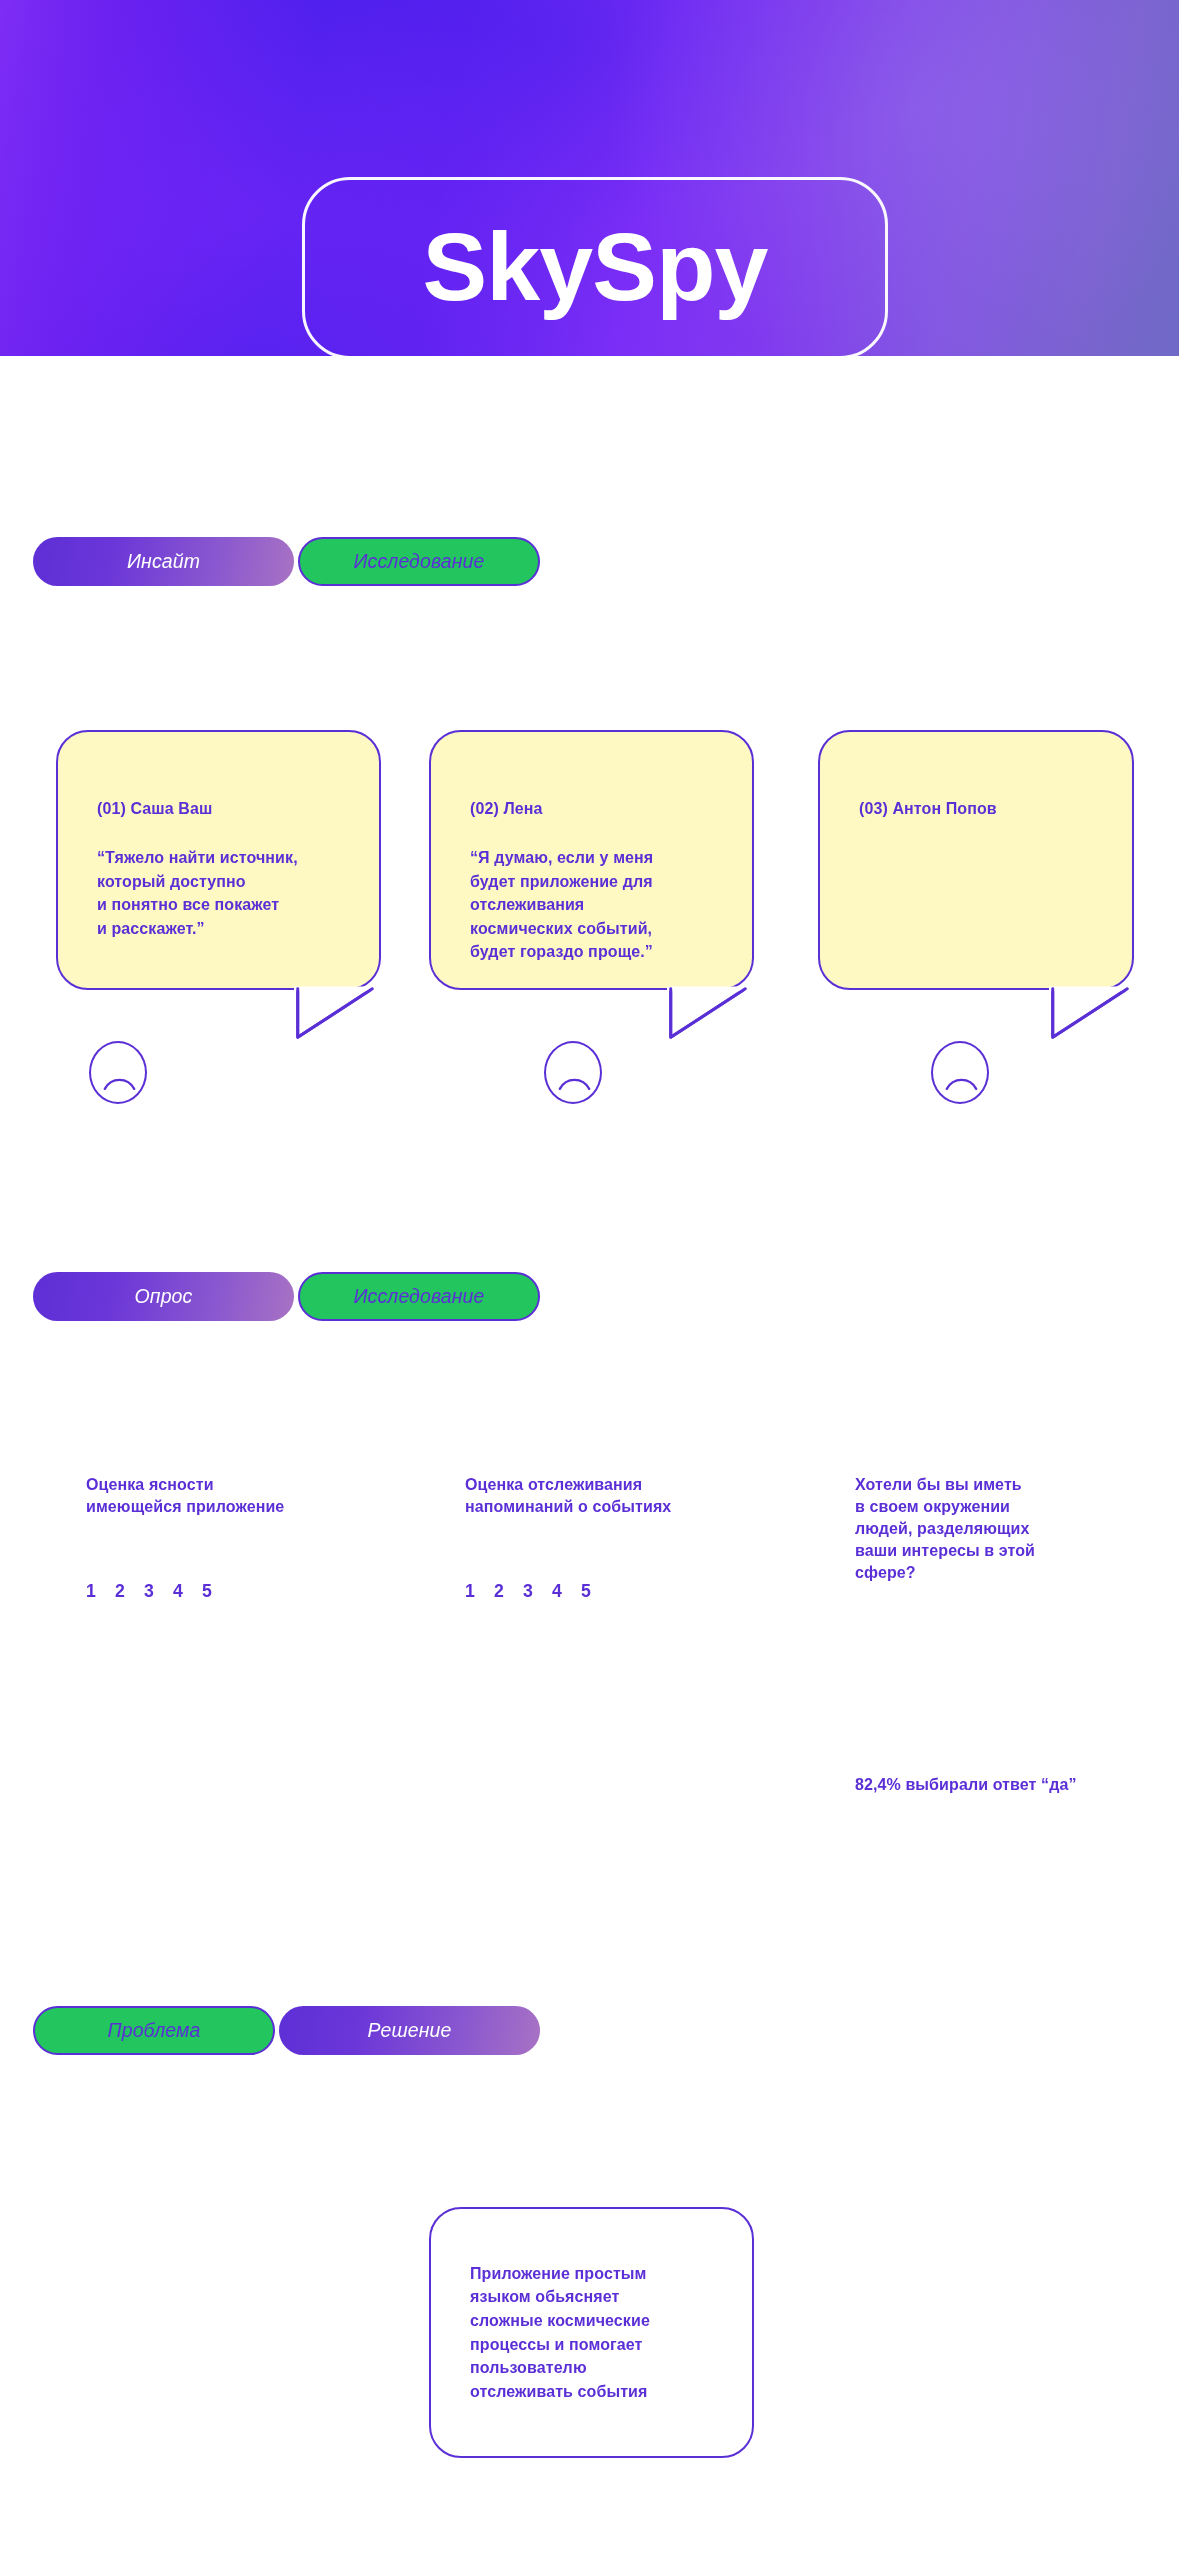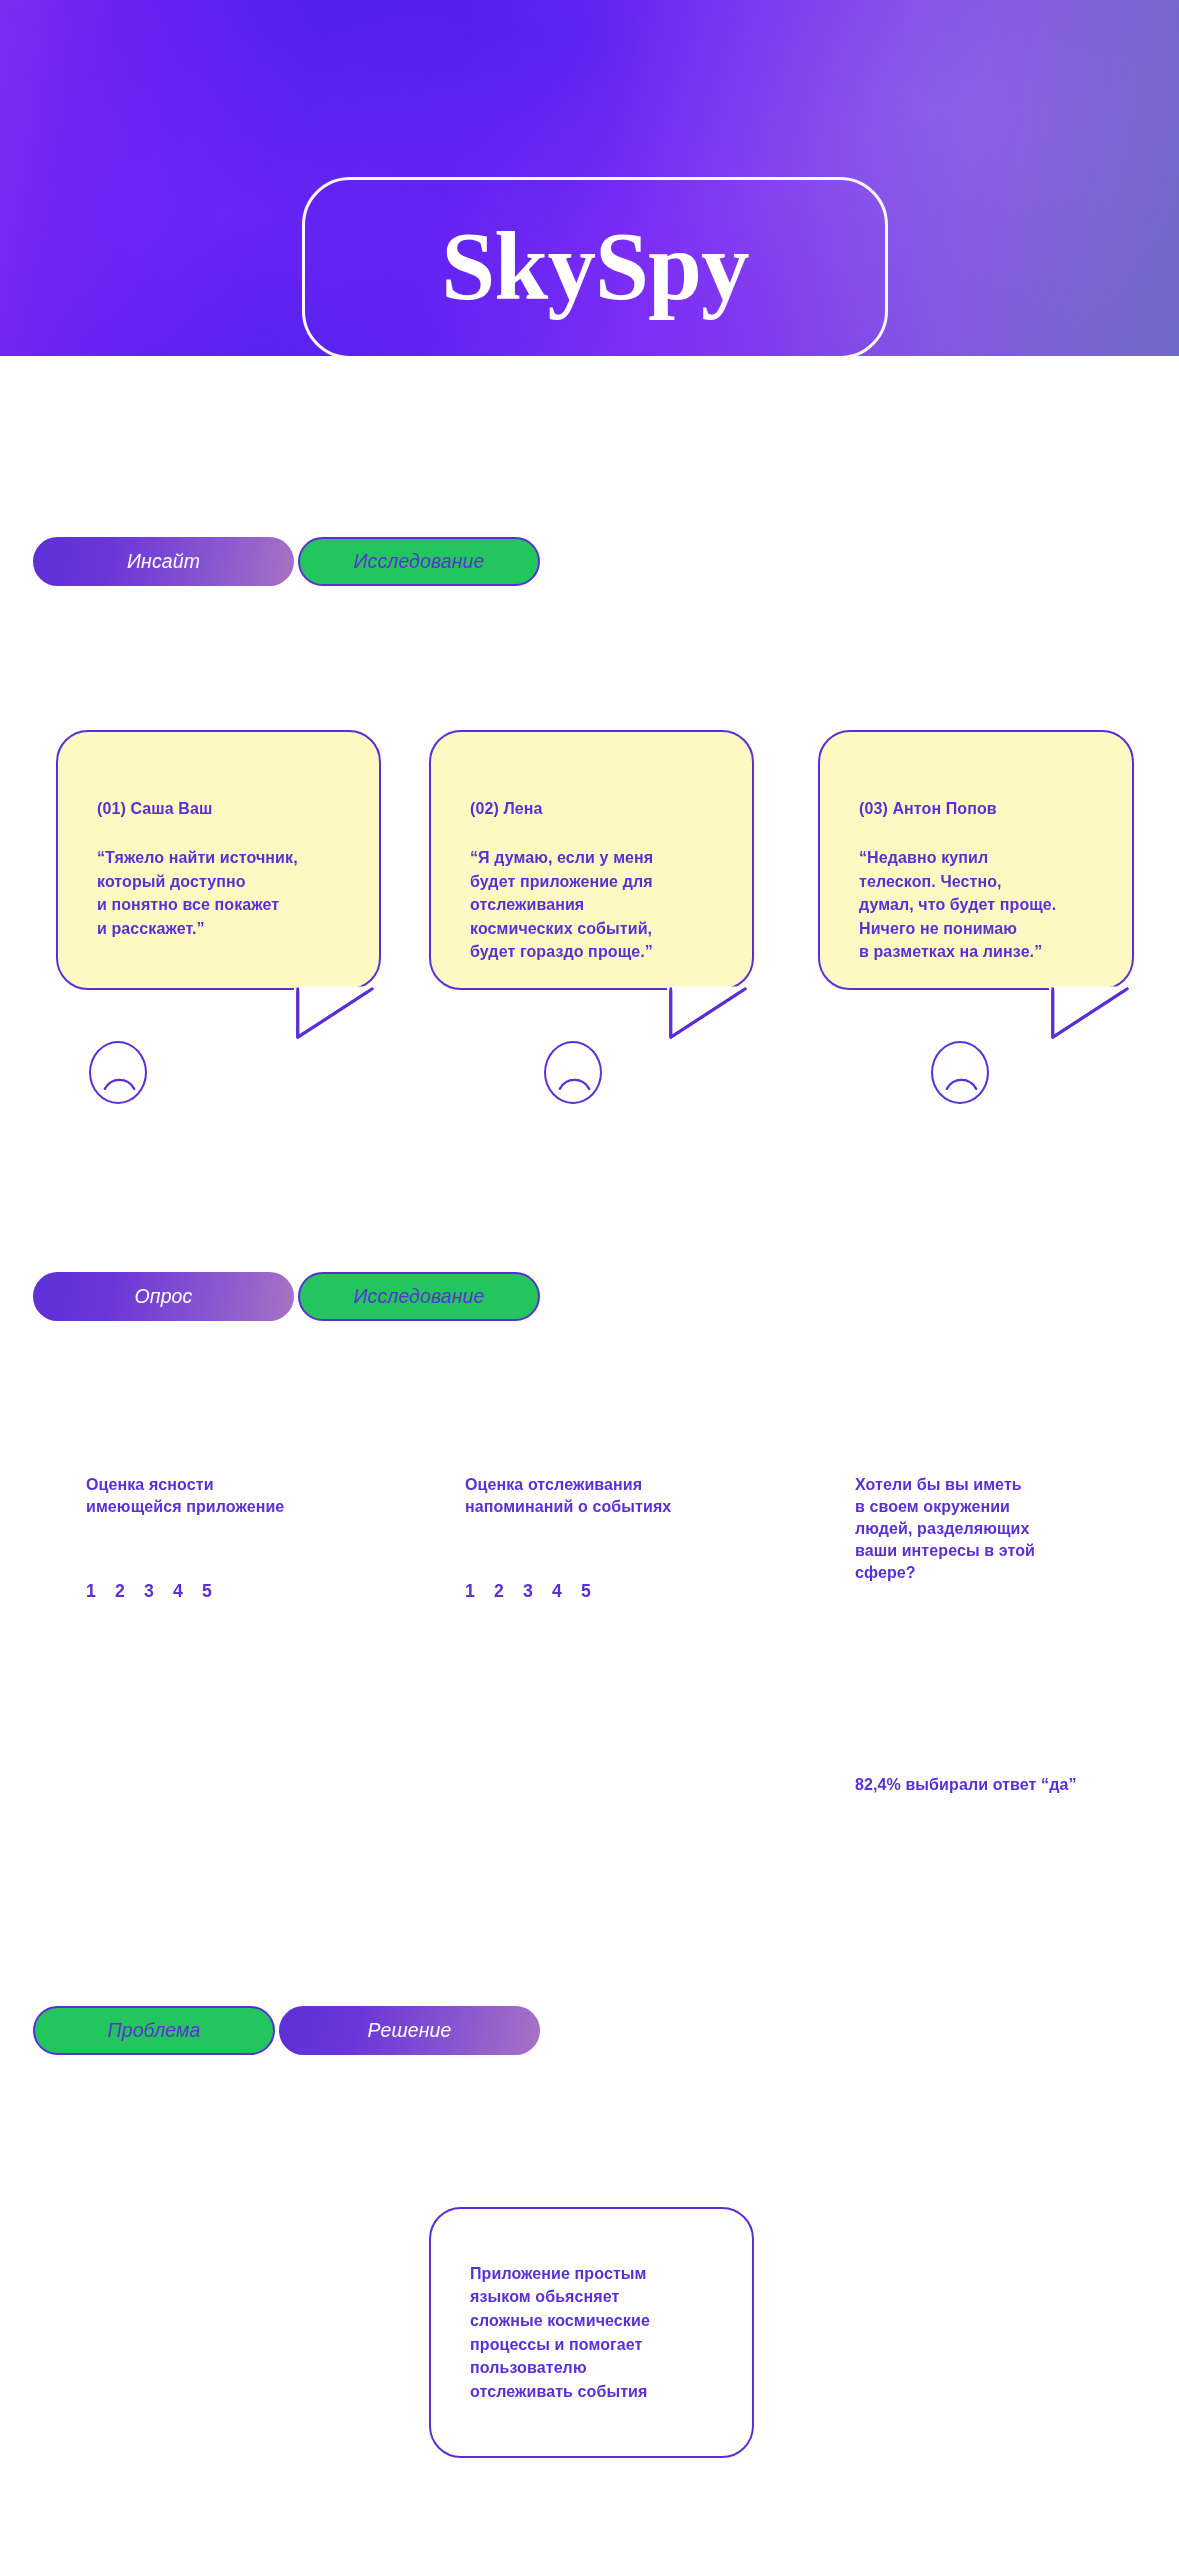--- a/index.html
+++ b/index.html
@@ -19,21 +19,20 @@
       linear-gradient(100deg,
         #7d2df4 0%,
         #6b21f0 9%,
         #4f20ec 26%,
         #5a21ef 38%,
         #7b2ef6 55%,
         #8139ef 66%,
         #8256e2 80%,
         #7a64cf 92%,
         #6f6ac6 100%);
-    font-family: Liberation Serif, serif;
   }
   .hero-glow{
     position:absolute;inset:0;
     background:
       radial-gradient(ellipse 651px 390px at 22% 60%, rgba(120,40,250,.55) 0%, rgba(120,40,250,0) 62%),
       radial-gradient(ellipse 483px 428px at 78% 30%, rgba(150,110,235,.45) 0%, rgba(150,110,235,0) 65%),
       radial-gradient(ellipse 558px 279px at 45% 10%, rgba(70,30,235,.40) 0%, rgba(70,30,235,0) 70%);
   }
   .logo-box{
     position:absolute;left:302px;top:177px;width:586px;height:182px;
@@ -187,25 +186,20 @@
     <path d="M4 4 L4 56 L84 4" fill="none" stroke="#5b2fd6" stroke-width="3.2" stroke-linejoin="round" stroke-linecap="round"></path>
   </svg>
   <div class="face" style="left:544px;top:1041px;width:58px;height:63px;">
     <svg class="frown" style="left:12px;top:32px;" width="33" height="16.7" viewBox="0 0 36 18">
       <path d="M2 15 C9 2, 27 2, 34 15" fill="none" stroke="#5b2fd6" stroke-width="2.6" stroke-linecap="round"></path>
     </svg>
   </div>
 
   <div class="qcard" style="left:818px;top:730px;width:316px;height:260px;">
     <p class="qname">(03) Антон Попов</p>
-    <p class="qtext">“Недавно купил
-телескоп. Честно,
-думал, что будет проще.
-Ничего не понимаю
-в разметках на линзе.”</p>
   </div>
   <svg class="tail" style="left:1049px;top:985px;width:82px;height:58px;" viewBox="0 0 88 62">
     <path d="M4 4 L4 56 L84 4" fill="#ffffff" stroke="#5b2fd6" stroke-width="3.2" stroke-linejoin="round" stroke-linecap="round"></path>
     <path d="M0 4 L88 4" stroke="#ffffff" stroke-width="5"></path>
     <path d="M4 4 L4 56 L84 4" fill="none" stroke="#5b2fd6" stroke-width="3.2" stroke-linejoin="round" stroke-linecap="round"></path>
   </svg>
   <div class="face" style="left:931px;top:1041px;width:58px;height:63px;">
     <svg class="frown" style="left:12px;top:32px;" width="33" height="16.7" viewBox="0 0 36 18">
       <path d="M2 15 C9 2, 27 2, 34 15" fill="none" stroke="#5b2fd6" stroke-width="2.6" stroke-linecap="round"></path>
     </svg>

